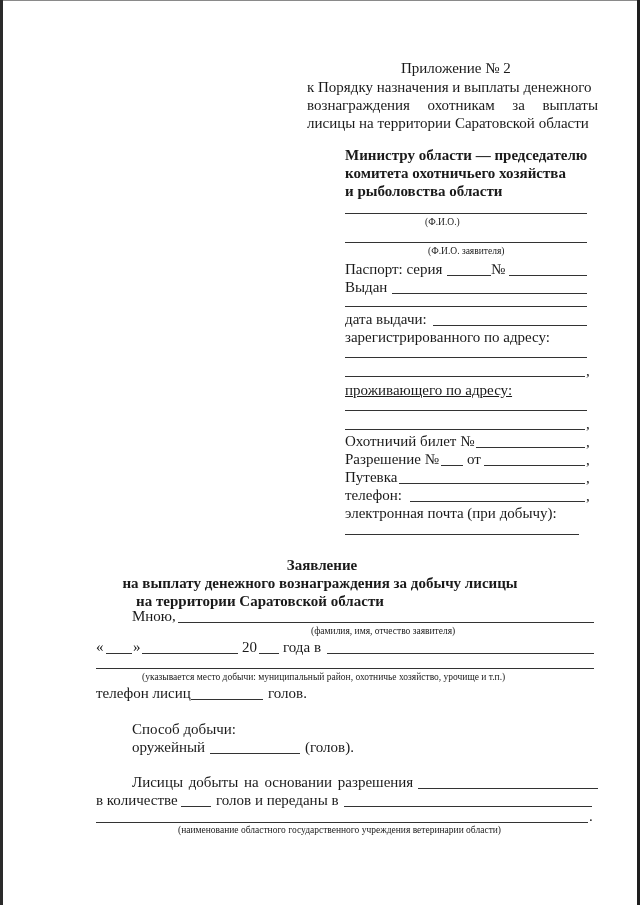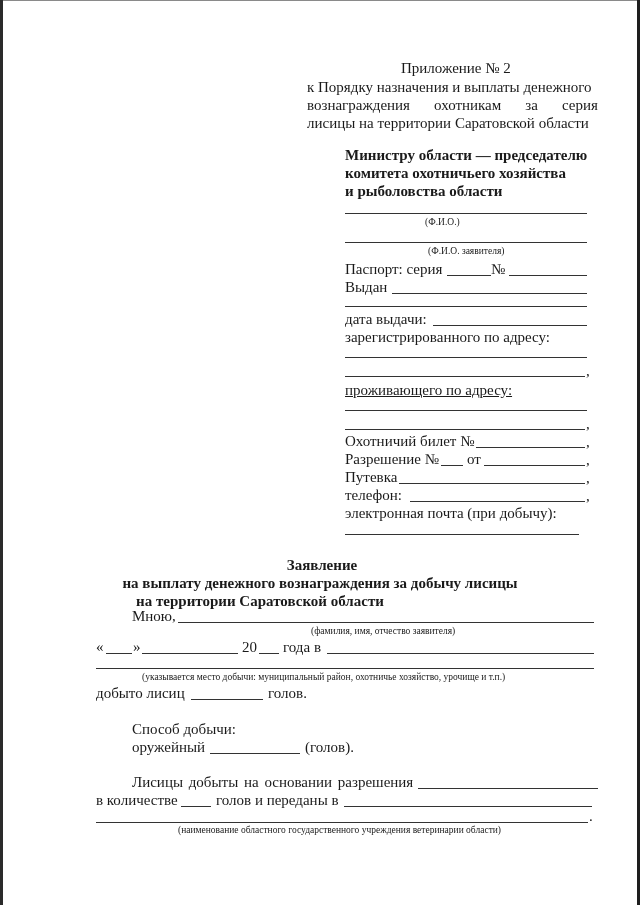--- a/index.html
+++ b/index.html
@@ -33,21 +33,21 @@
 <div class="edge-top"></div>
 <div class="edge-left"></div>
 <div class="edge-right"></div>
 
 <div class="abs t15 appx-title">Приложение № 2</div>
 <div class="abs t15 appx-l1">к Порядку назначения и выплаты денежного</div>
 <div class="abs t15 appx-l2">
   <span>вознаграждения</span>
   <span>охотникам</span>
   <span>за</span>
-  <span>серия</span>
+  <span>выплаты</span>
 </div>
 <div class="abs t15 appx-l3">лисицы на территории Саратовской области</div>
 
 <div class="abs b15 addr" style="top:146px;">Министру области — председателю</div>
 <div class="abs b15 addr" style="top:164px;">комитета охотничьего хозяйства</div>
 <div class="abs b15 addr" style="top:182px;">и рыболовства области</div>
 
 <div class="line" style="left:345px; top:213px; width:242px;"></div>
 <div class="abs cap" style="left:425px; top:217px;">(Ф.И.О.)</div>
 <div class="line" style="left:345px; top:242px; width:242px;"></div>
@@ -108,21 +108,21 @@
 <div class="line" style="left:106px; top:653px; width:26px;"></div>
 <div class="abs t15" style="left:133px; top:638px;">»</div>
 <div class="line" style="left:142px; top:653px; width:96px;"></div>
 <div class="abs t15" style="left:242px; top:638px;">20</div>
 <div class="line" style="left:259px; top:653px; width:20px;"></div>
 <div class="abs t15" style="left:283px; top:638px;">года в</div>
 <div class="line" style="left:327px; top:653px; width:267px;"></div>
 <div class="line" style="left:96px; top:668px; width:498px;"></div>
 <div class="abs cap" style="left:142px; top:672px;">(указывается место добычи: муниципальный район, охотничье хозяйство, урочище и т.п.)</div>
 
-<div class="abs t15" style="left:96px; top:684px;">добыто лисиц</div>
+<div class="abs t15" style="left:96px; top:684px;">телефон лисиц</div>
 <div class="line" style="left:191px; top:699px; width:72px;"></div>
 <div class="abs t15" style="left:268px; top:684px;">голов.</div>
 
 <div class="abs t15" style="left:132px; top:720px;">Способ добычи:</div>
 <div class="abs t15" style="left:132px; top:738px;">оружейный</div>
 <div class="line" style="left:210px; top:753px; width:90px;"></div>
 <div class="abs t15" style="left:305px; top:738px;">(голов).</div>
 
 <div class="abs t15" style="left:132px; top:773px; word-spacing:2px;">Лисицы добыты на основании разрешения</div>
 <div class="line" style="left:418px; top:788px; width:180px;"></div>

